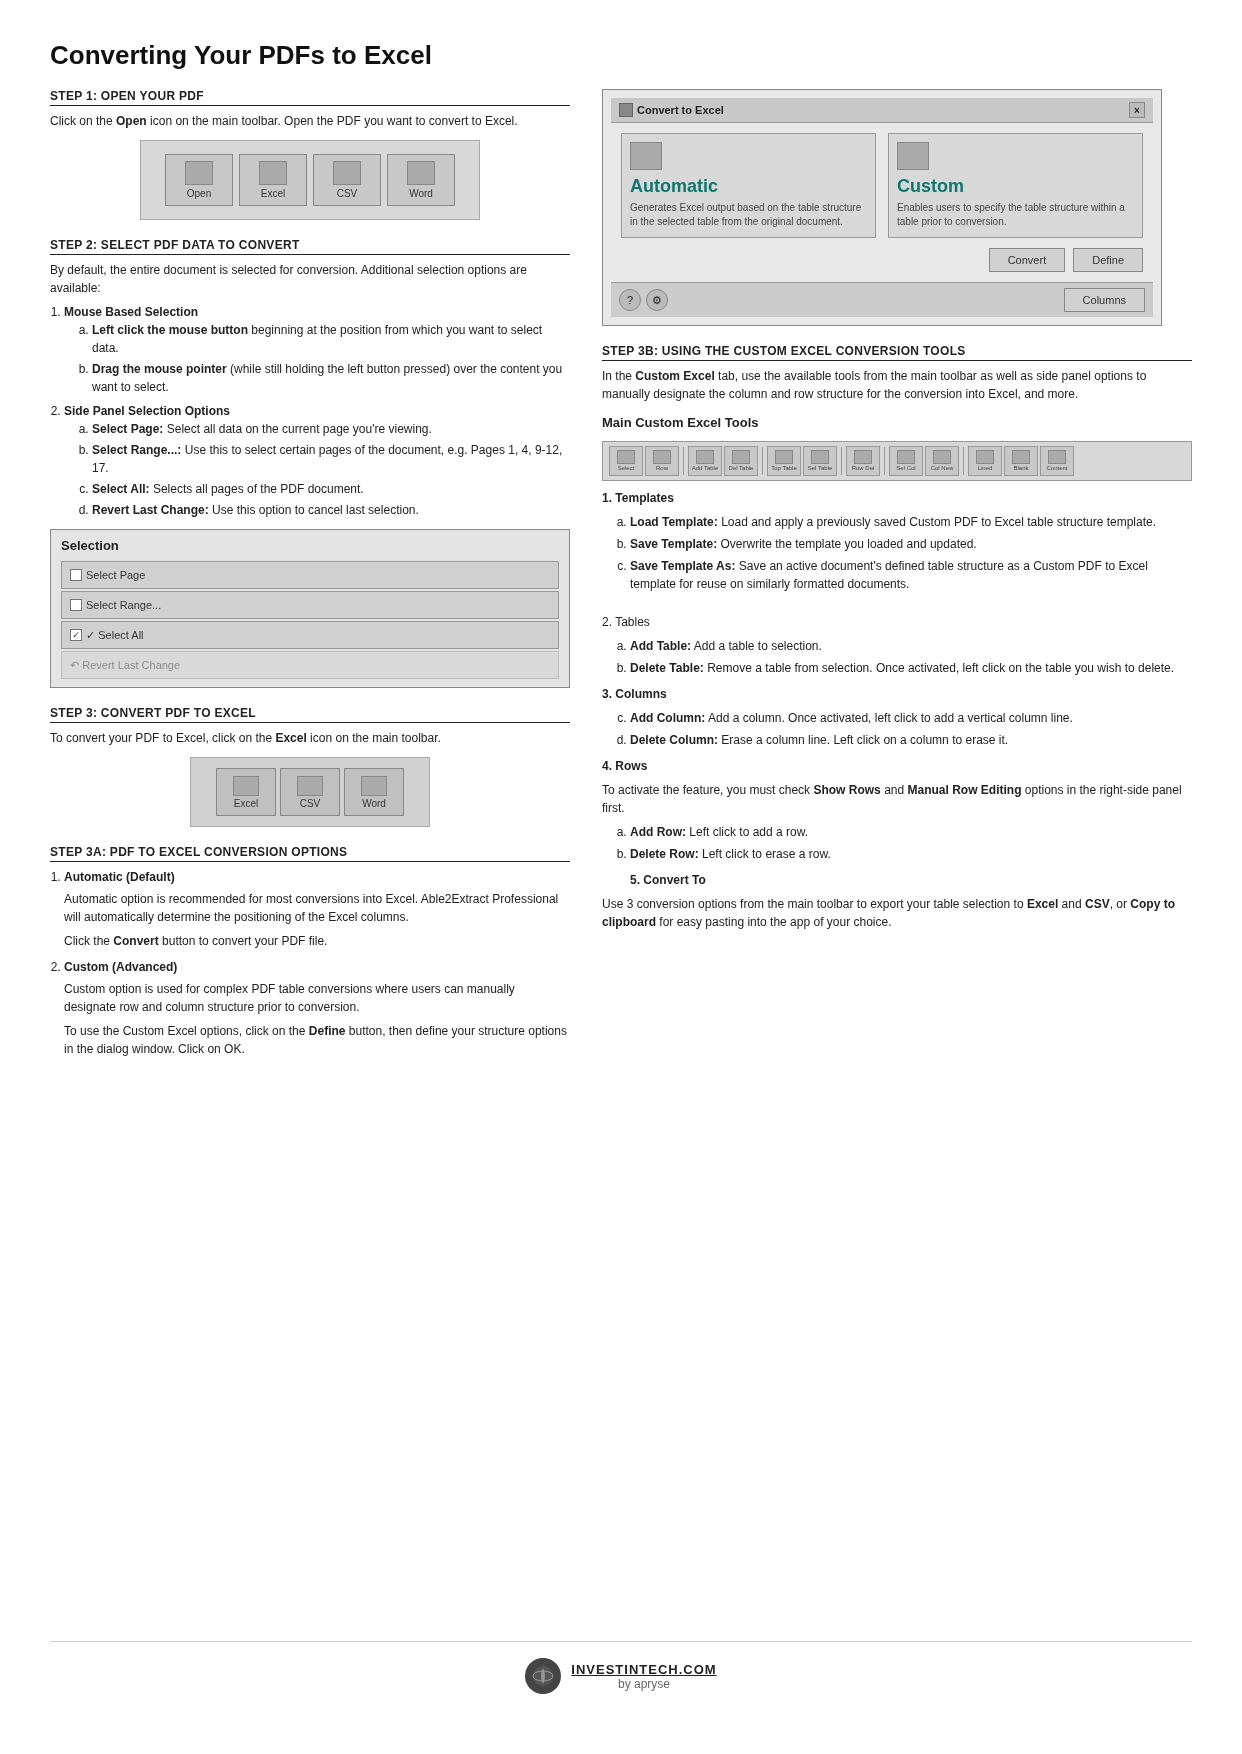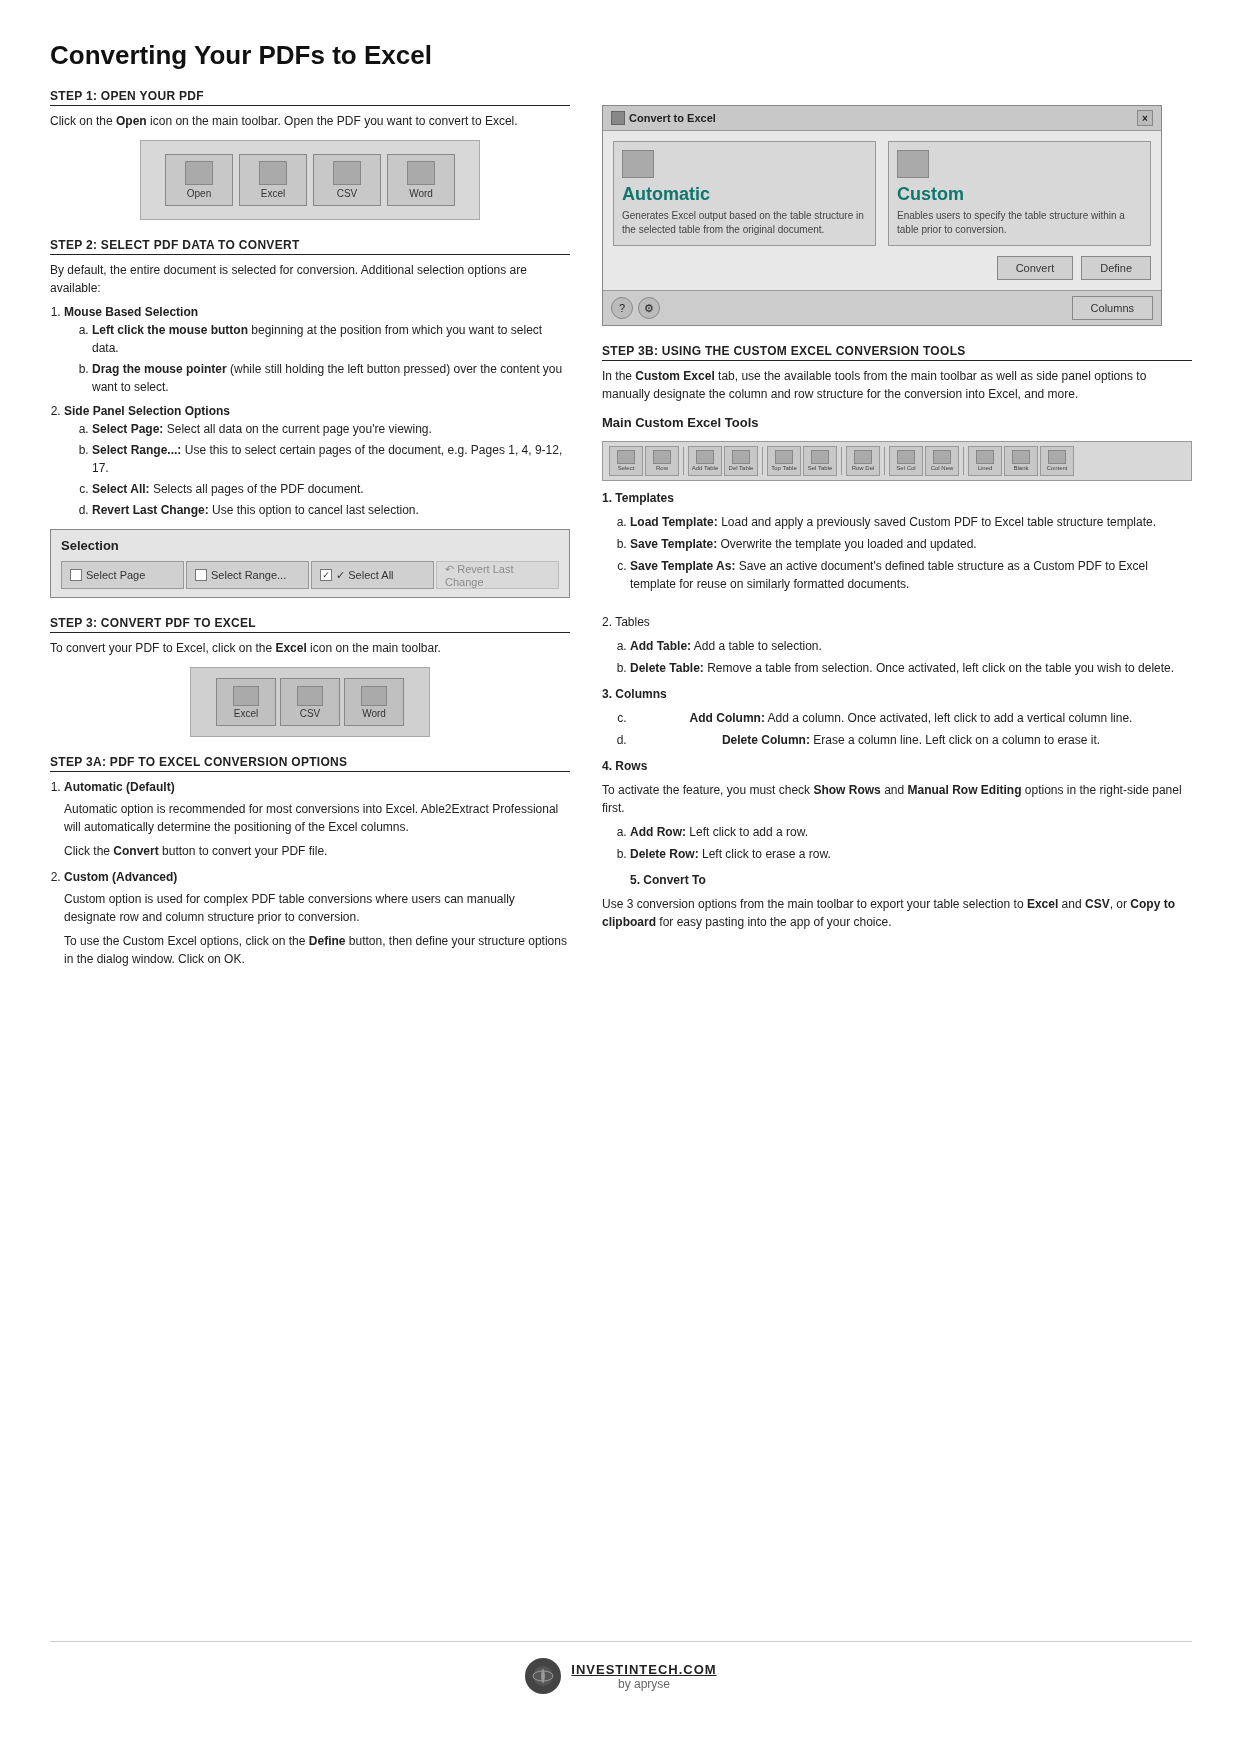--- a/index.html
+++ b/index.html
@@ -94,21 +94,21 @@
       margin: 10px 0;
     }
     .selection-title {
       font-size: 13px;
       font-weight: bold;
       margin-bottom: 8px;
       color: #222;
     }
     .selection-grid {
       display: grid;
-      grid-template-columns: 1fr 1fr 1fr 1fr;
+      grid-template-columns: 1fr;
       gap: 2px;
       border-radius: 30px;
     }
     .sel-btn {
       background: #d0d0d0;
       border: 1px solid #999;
       height: 28px;
       display: flex;
       align-items: center;
       padding: 0 8px;
@@ -161,22 +161,22 @@
       height: 20px;
       background: #aaa;
       border: 1px solid #888;
     }
     
     .dialog-box {
       border: 1.5px solid #888;
       background: #e8e8e8;
       width: 100%;
       max-width: 560px;
-      margin: 16px 0 10px 0;
-      padding: 0;
+      margin: 0 0 10px 0;
+      padding: 8px;
     }
     .dialog-titlebar {
       background: #c8c8c8;
       border-bottom: 1px solid #999;
       display: flex;
       align-items: center;
       justify-content: space-between;
       padding: 4px 8px;
       font-size: 11px;
       font-weight: bold;
@@ -556,21 +556,21 @@
 
       <p style="margin-top:20px; font-weight:normal;">2. Tables</p>
       <ol class="alpha-list">
         <li><strong>Add Table:</strong> Add a table to selection.</li>
         <li><strong>Delete Table:</strong> Remove a table from selection. Once activated, left click on the table you wish to delete.</li>
       </ol>
 
       <p style="margin-top:8px; font-weight:bold;">3. Columns</p>
       <ol class="alpha-list" start="3">
         <li style="list-style: none; margin-left: -14px; padding-left: 0;">
-          <ol class="alpha-list" start="3" style="padding-left:14px;text-align:center;">
+          <ol class="alpha-list" start="3" style="padding-left:14px;">
             <li><strong>Add Column:</strong> Add a column. Once activated, left click to add a vertical column line.</li>
             <li><strong>Delete Column:</strong> Erase a column line. Left click on a column to erase it.</li>
           </ol>
         </li>
       </ol>
 
       <p style="margin-top:8px; font-weight:bold;">4. Rows</p>
       <p>To activate the feature, you must check <strong>Show Rows</strong> and <strong>Manual Row Editing</strong> options in the right-side panel first.</p>
       <ol class="alpha-list">
         <li><strong>Add Row:</strong> Left click to add a row.</li>

